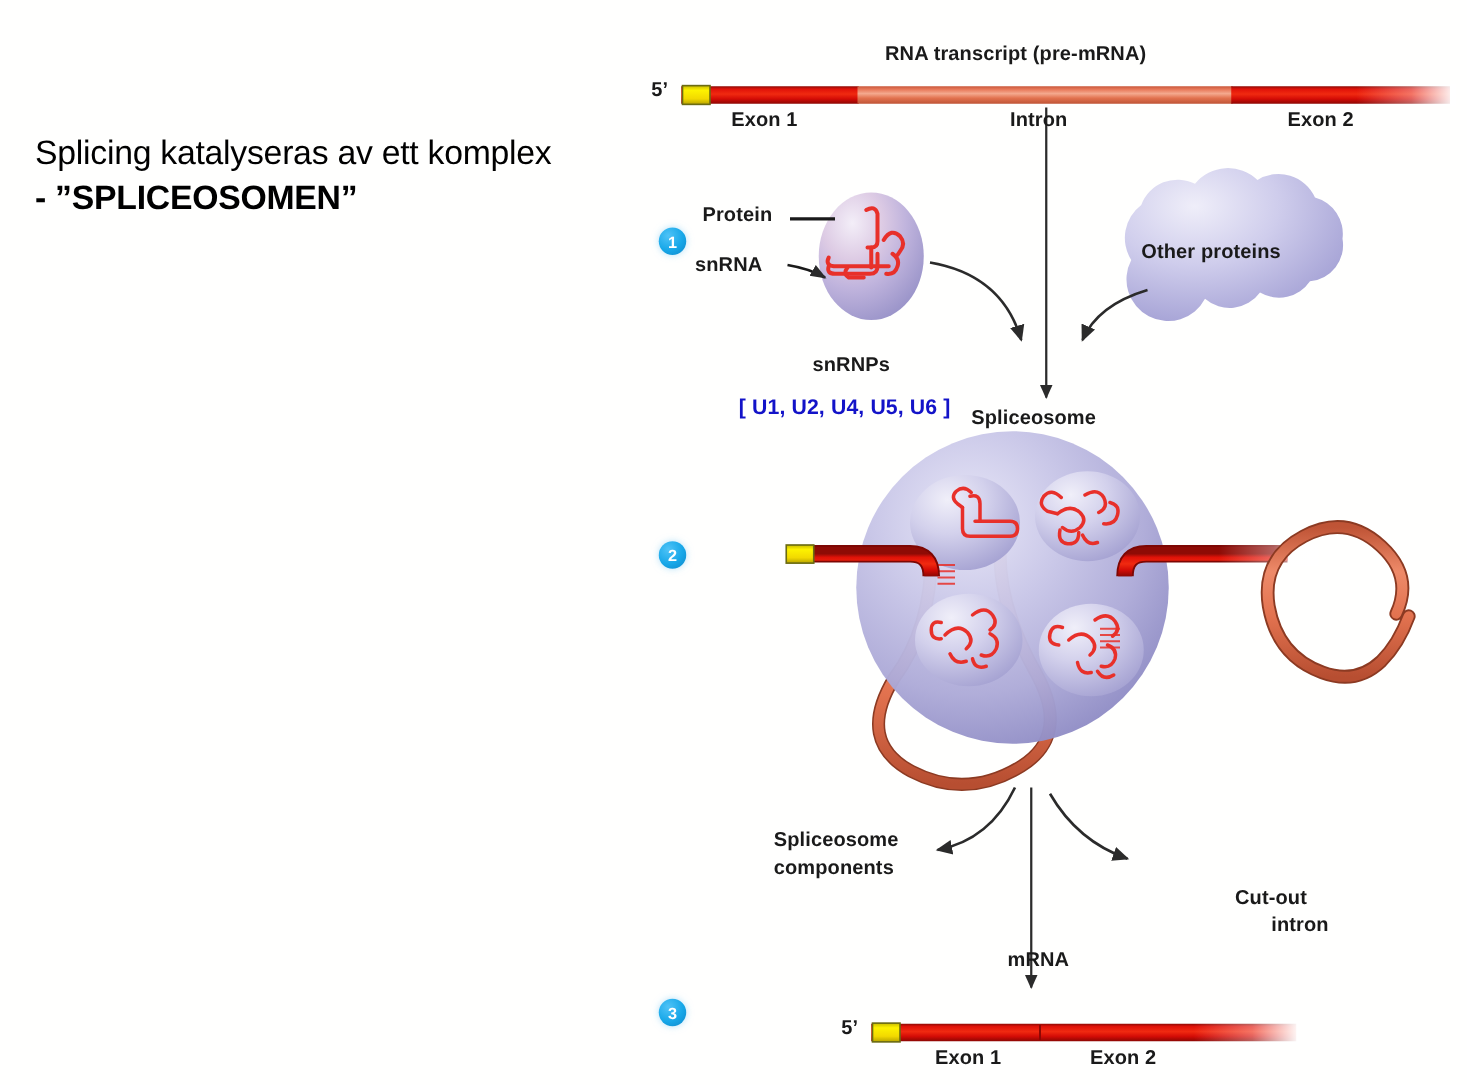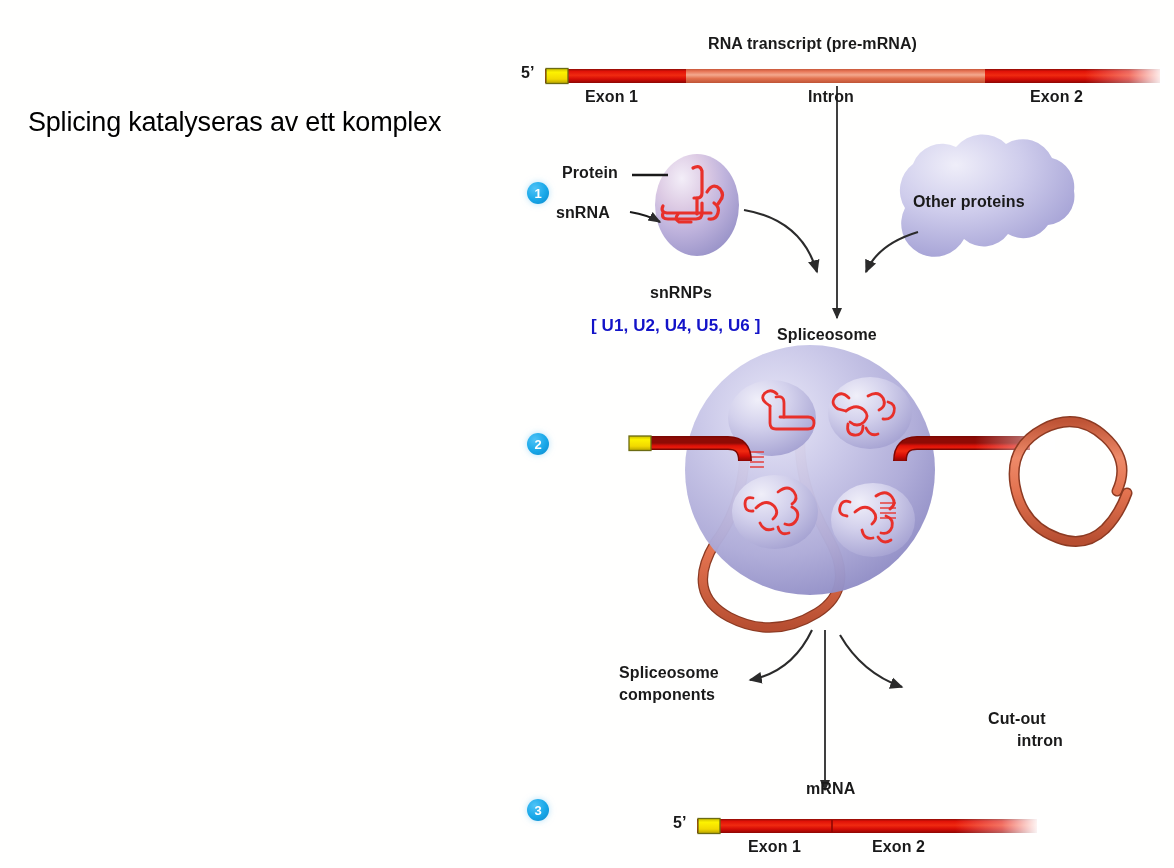--- a/index.html
+++ b/index.html
@@ -49,20 +49,21 @@
     box-shadow:0 0 6px rgba(120,200,245,.55);
   }
 </style>
 </head>
 <body>
 
 <div id="slide">
 
   <div id="caption">
     <div class="line l1">Splicing katalyseras av ett komplex</div>
+    <div class="line l3"> - ”SPLICEOSOMEN”</div>
   </div>
 
   <div id="figure">
 
     <svg width="1174" height="868" viewBox="0 0 1174 868" xmlns="http://www.w3.org/2000/svg">
       <defs>
 
         <linearGradient id="gRed" x1="0" y1="0" x2="0" y2="1">
           <stop offset="0%" stop-color="#8e0b05"></stop>
           <stop offset="16%" stop-color="#e01208"></stop>
@@ -289,18 +290,18 @@
 
     <div class="lbl" style="left:777px;top:326px;">Spliceosome</div>
 
     <div class="lbl" style="left:619px;top:664px;">Spliceosome</div>
     <div class="lbl" style="left:619px;top:686px;">components</div>
 
     <div class="lbl" style="left:988px;top:710px;">Cut-out</div>
     <div class="lbl" style="left:1017px;top:732px;">intron</div>
 
     <div class="lbl prime" style="left:673px;top:814px;">5’</div>
-    <div class="lbl" style="left:806px;top:780px;">mRNA</div>
+    <div class="lbl" style="left:806px;top:760px;">mRNA</div>
     <div class="lbl" style="left:748px;top:838px;">Exon 1</div>
     <div class="lbl" style="left:872px;top:838px;">Exon 2</div>
 
   </div>
 </div>
 
 </body></html>

